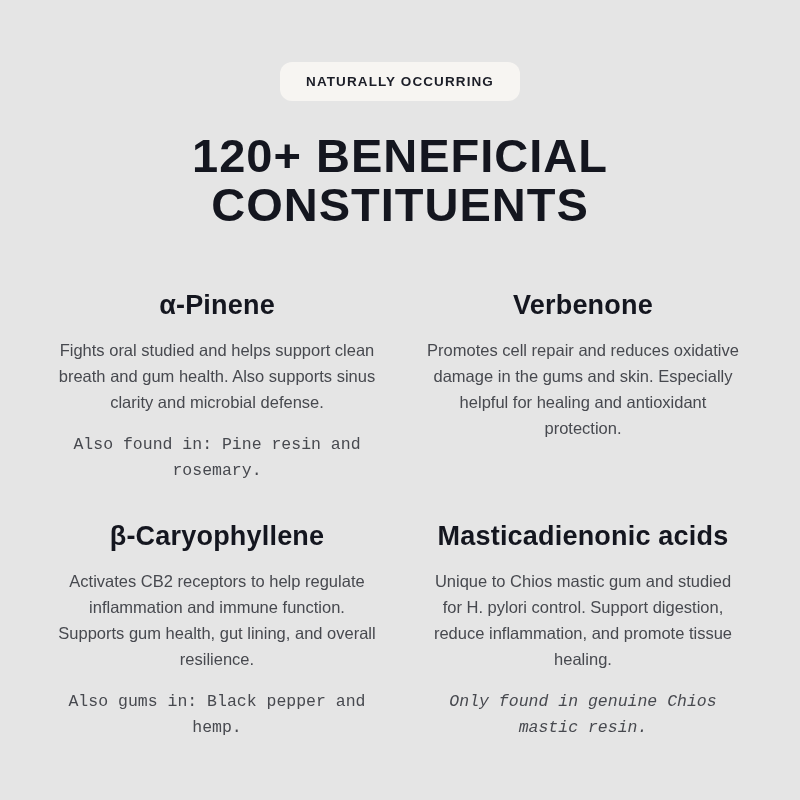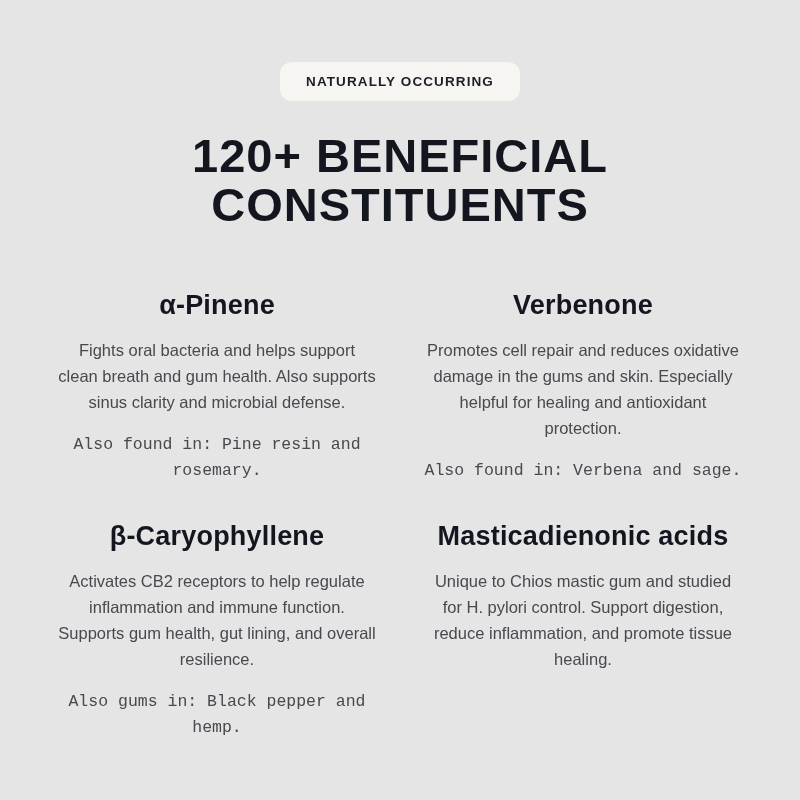--- a/index.html
+++ b/index.html
@@ -90,36 +90,36 @@
 
   <h1 class="main-heading">
     <span>120+ BENEFICIAL</span><br>
     <span>CONSTITUENTS</span>
   </h1>
 
   <div class="grid">
 
     <div class="card">
       <h2 class="card-title">α-Pinene</h2>
-      <p class="card-desc">Fights oral bacteria and helps support clean breath and gum health. Also supports sinus clarity and microbial defense.</p>
+      <p class="card-desc">Fights oral studied and helps support clean breath and gum health. Also supports sinus clarity and microbial defense.</p>
       <p class="card-note">Also found in: Pine resin and rosemary.</p>
     </div>
 
     <div class="card">
       <h2 class="card-title">Verbenone</h2>
       <p class="card-desc">Promotes cell repair and reduces oxidative damage in the gums and skin. Especially helpful for healing and antioxidant protection.</p>
-      <p class="card-note">Also found in: Verbena and sage.</p>
     </div>
 
     <div class="card">
       <h2 class="card-title">β-Caryophyllene</h2>
       <p class="card-desc">Activates CB2 receptors to help regulate inflammation and immune function. Supports gum health, gut lining, and overall resilience.</p>
       <p class="card-note">Also gums in: Black pepper and hemp.</p>
     </div>
 
     <div class="card">
       <h2 class="card-title">Masticadienonic acids</h2>
       <p class="card-desc">Unique to Chios mastic gum and studied for H. pylori control. Support digestion, reduce inflammation, and promote tissue healing.</p>
+      <p class="card-note italic">Only found in genuine Chios mastic resin.</p>
     </div>
 
   </div>
 
 </div>
 
 </body></html>

